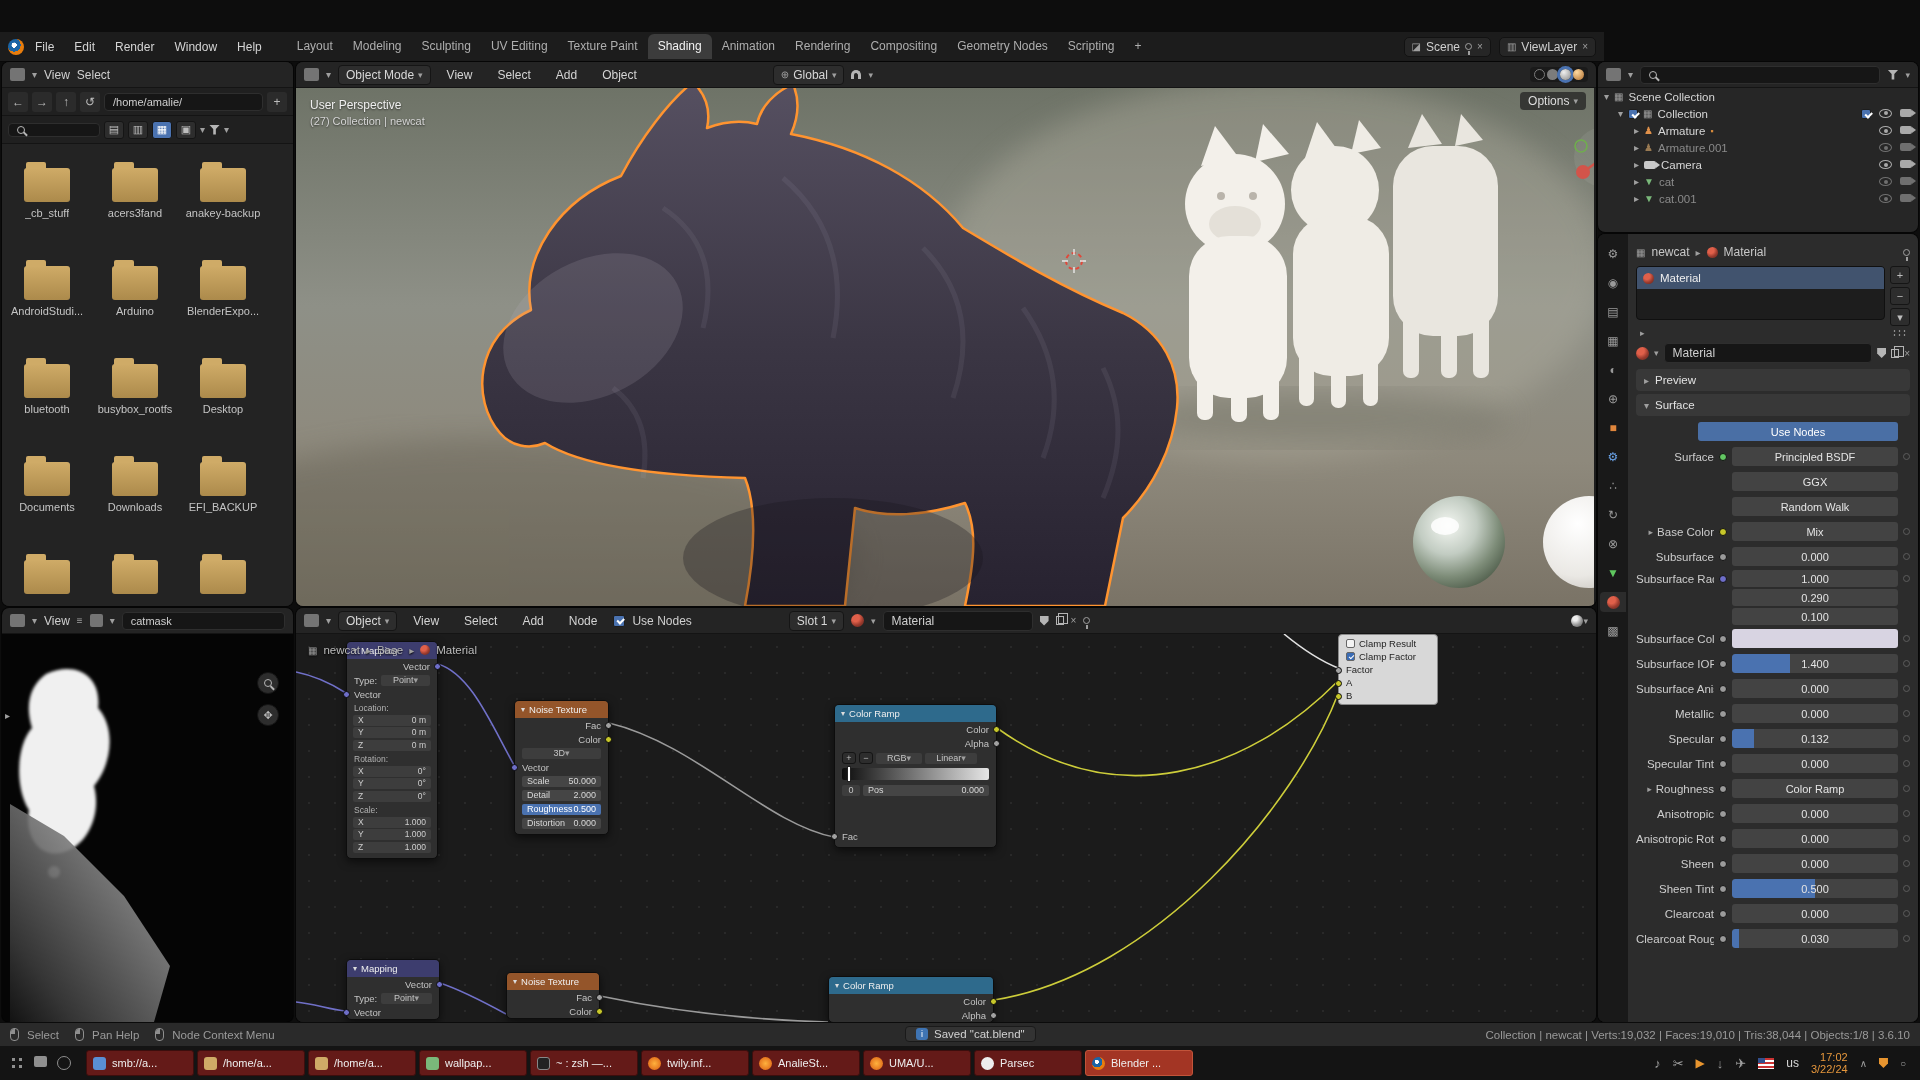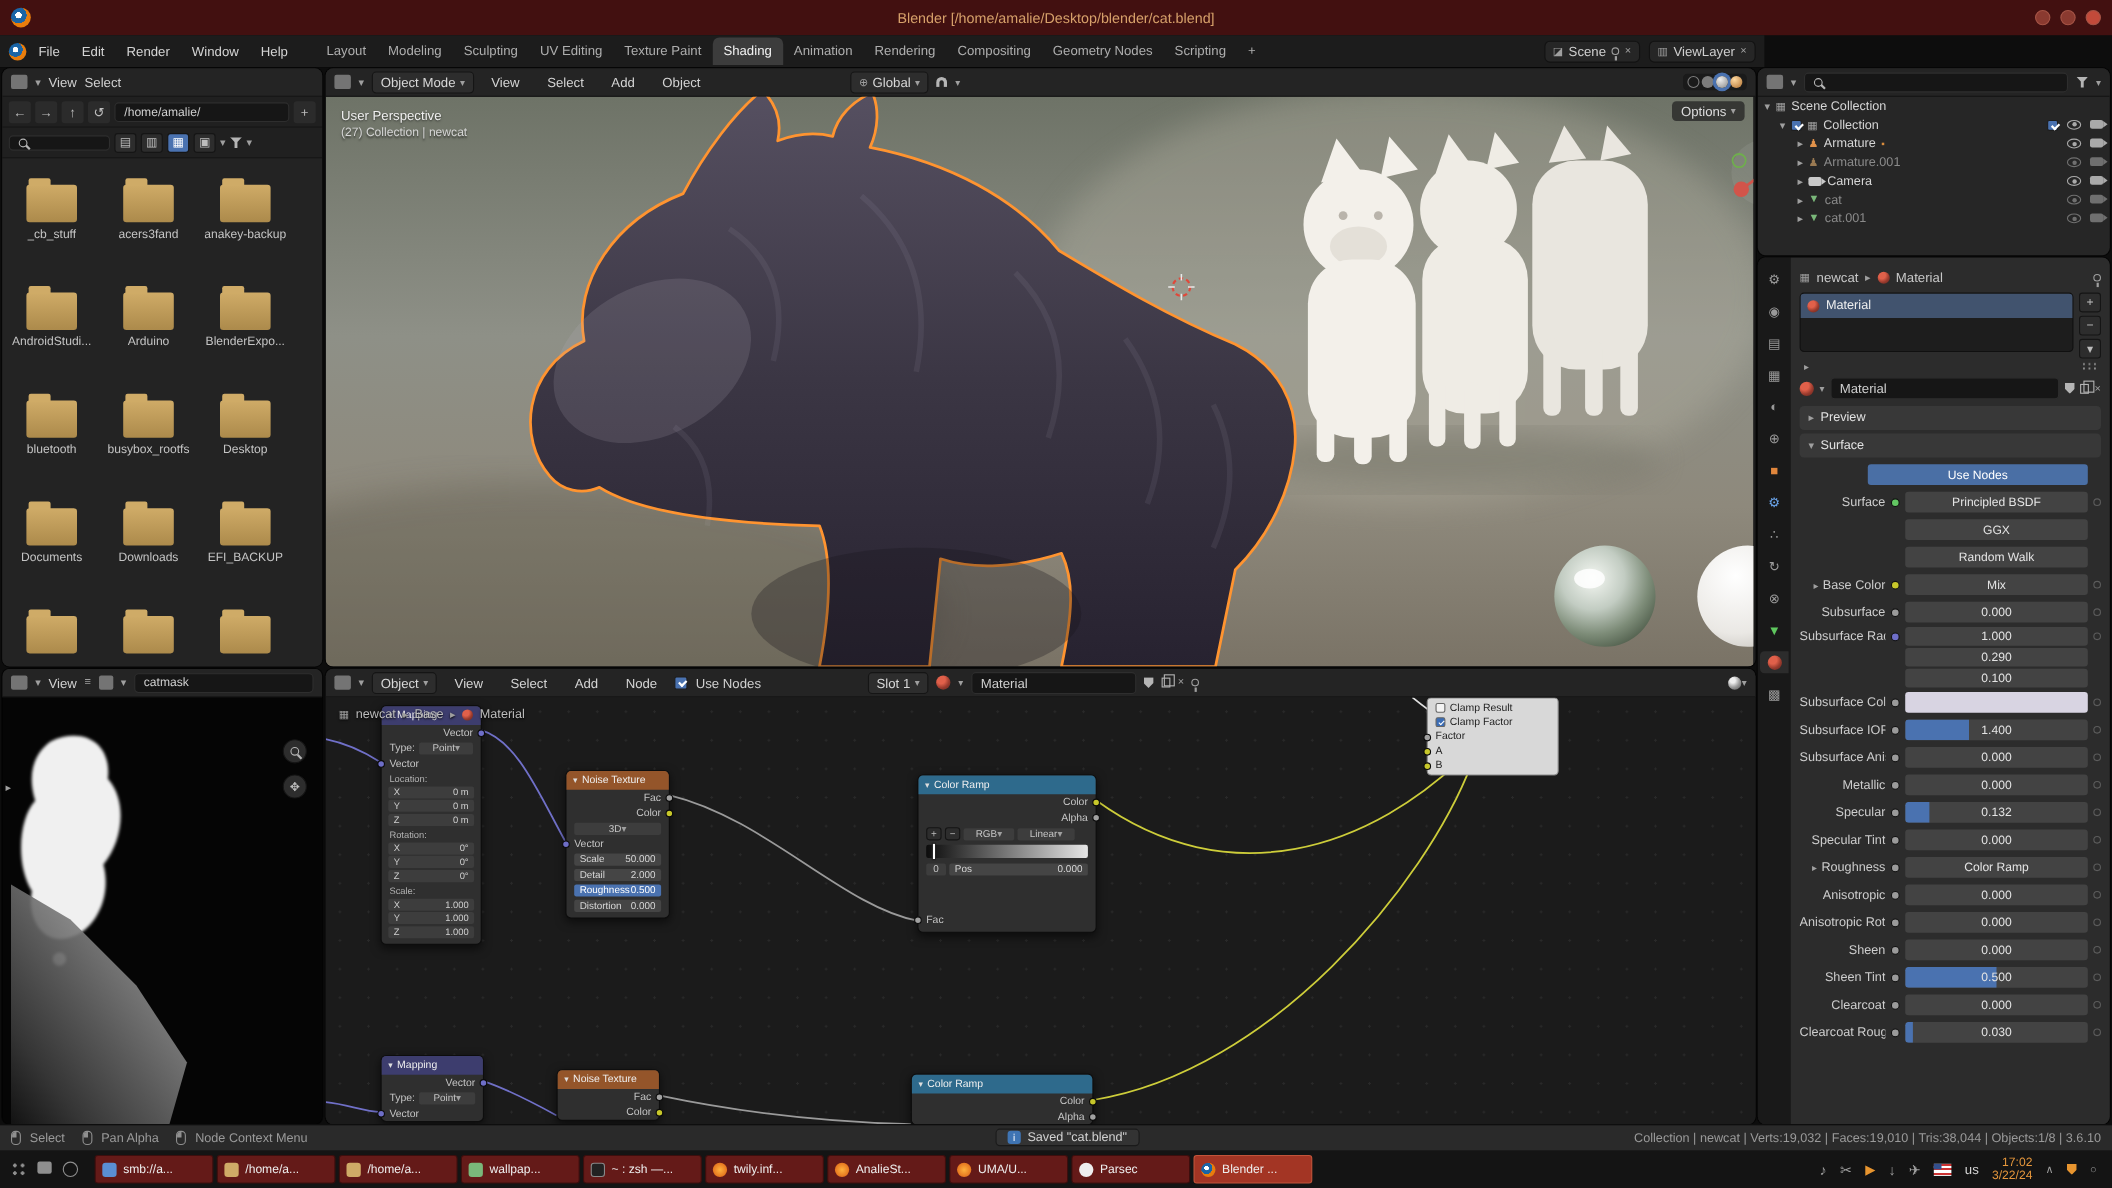--- a/index.html
+++ b/index.html
@@ -129,29 +129,20 @@
 .tray{margin-left:auto;display:flex;align-items:center;gap:12px;color:#d8d8d8;font-size:12px;padding-right:8px}
 .flag{width:16px;height:11px;background:repeating-linear-gradient(#c33 0 2px,#fff 2px 4px);position:relative}
 .flag::after{content:"";position:absolute;left:0;top:0;width:7px;height:5px;background:#334f8d}
 .clock{color:#e6973c;font-size:11px;text-align:right;line-height:12px}
 </style>
 </head>
 <body>
 
 <div id="root">
 
-  <div class="titlebar">
-    <span class="blogo"></span>
-    <span class="title">Blender [/home/amalie/Desktop/blender/cat.blend]</span>
-    <span class="winbtns">
-      <span class="winbtn"></span>
-      <span class="winbtn"></span>
-      <span class="winbtn close"></span>
-    </span>
-  </div>
 
   <div class="menubar">
     <span class="blogo" style="width:16px;height:16px"></span>
     <span class="menu-item">File</span>
     <span class="menu-item">Edit</span>
     <span class="menu-item">Render</span>
     <span class="menu-item">Window</span>
     <span class="menu-item">Help</span>
     <span class="ws-tabs">
       <span class="ws-tab">Layout</span>
@@ -676,21 +667,21 @@
               <span>Pos</span>
               <span>0.000</span>
             </span>
         </div>
         <div class="nrow" style="margin-top:auto;margin-bottom:4px">
             <span class="sock l s-fl"></span>
             <span>Fac</span>
           </div>
       </div>
 
-      <div class="mixpanel" style="left:1001px;top:0;width:120px;padding:2px 0">
+      <div class="mixpanel" style="left:1042px;top:0;width:100px;padding:2px 0">
         <div class="mixrow">
             <span class="mcb"></span>
             <span>Clamp Result</span>
           </div>
         <div class="mixrow">
             <span class="mcb on"></span>
             <span>Clamp Factor</span>
           </div>
         <div class="mixrow">
             <span class="sock l s-fl"></span>
@@ -1090,21 +1081,21 @@
     </div>
   </div>
 
   <div class="statusbar">
     <span class="row" style="gap:4px;margin-right:16px">
         <span class="mouse"></span>
         <span>Select</span>
       </span>
     <span class="row" style="gap:4px;margin-right:16px">
         <span class="mouse"></span>
-        <span>Pan Alpha</span>
+        <span>Pan Help</span>
       </span>
     <span class="row" style="gap:4px">
         <span class="mouse"></span>
         <span>Node Context Menu</span>
       </span>
     <span class="notif">
       <span class="info">i</span>
       <span>Saved "cat.blend"</span>
     </span>
     <span style="margin-left:auto">Collection | newcat | Verts:19,032 | Faces:19,010 | Tris:38,044 | Objects:1/8 | 3.6.10</span>

